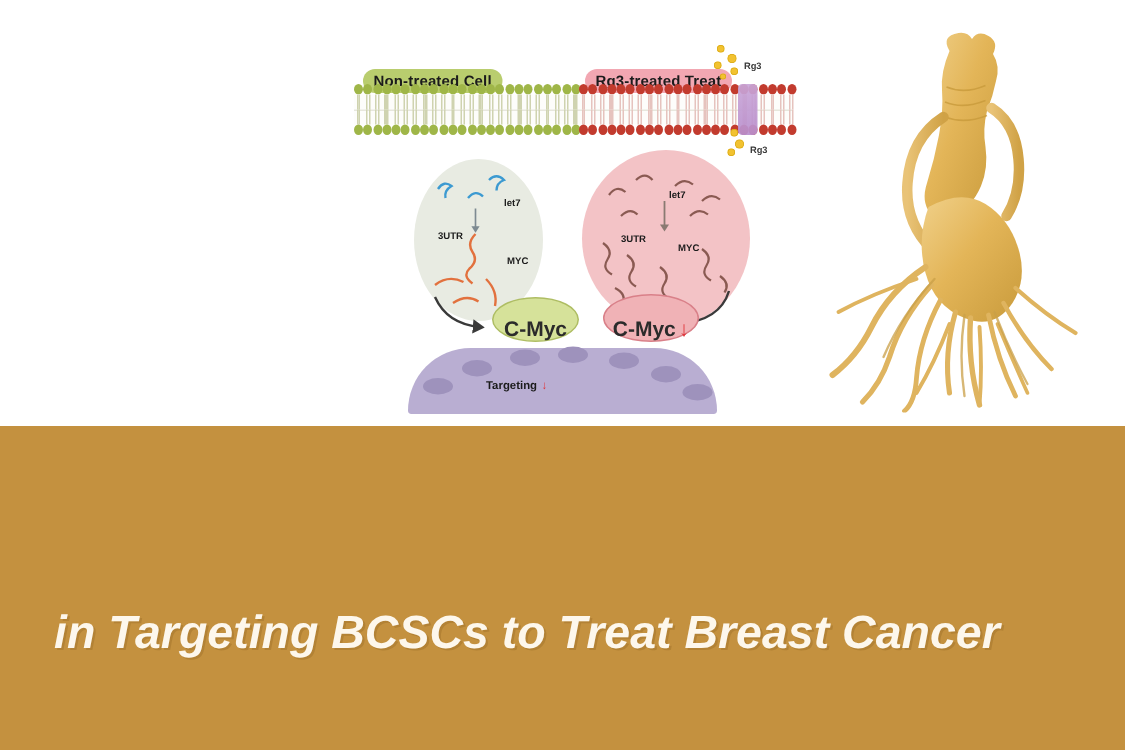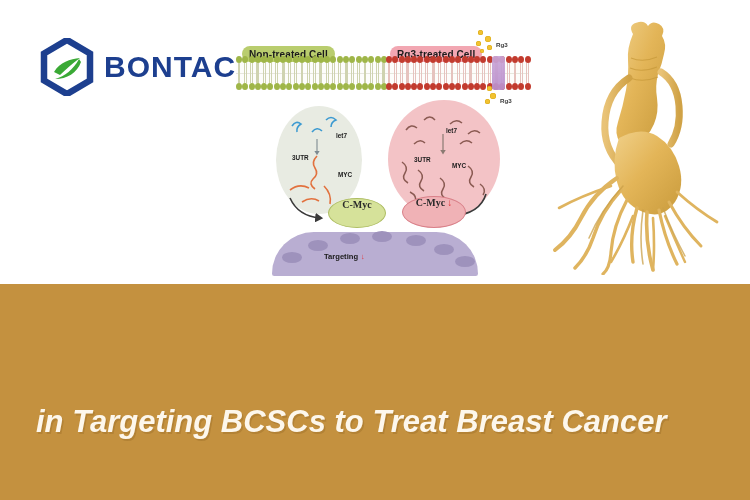--- a/index.html
+++ b/index.html
@@ -72,23 +72,23 @@
 
   
   .cell{position:absolute;border-radius:50%;}
   .cell-left{left:48px;top:92px;width:86px;height:108px;background:#e8ebe2;}
   .cell-right{left:160px;top:86px;width:112px;height:118px;background:#f3c3c6;}
 
   .genelbl{position:absolute;font-size:6.4px;font-weight:bold;color:#1b1b1b;font-family:"Liberation Sans", sans-serif;}
 
   .oval{
     position:absolute;border-radius:50%;
-    display:flex;align-items:flex-start;justify-content:center;
-    font-size:10px;font-weight:bold;color:#2b2b2b;
-    font-family:Liberation Serif, serif;
+    display:flex;align-items:flex-end;justify-content:center;
+    font-size:14px;font-weight:bold;color:#2b2b2b;
+    font-family:Liberation Sans, sans-serif;
   }
   .oval-green{background:#d6e29a;border:1.2px solid #aebd63;}
   .oval-pink{background:#f0b2b6;border:1.2px solid #d98089;}
 
   .dome{
     position:absolute;left:44px;top:218px;width:206px;height:44px;
     background:#b9aed2;
     border-radius:110px 110px 6px 6px;
   }
   .dome-cell{position:absolute;width:20px;height:11px;border-radius:50%;background:#9e92bc;}
@@ -130,37 +130,25 @@
     font-size:31px;color:#fdf7ec;letter-spacing:0px;
     line-height:1;
     text-shadow:1.5px 1.5px 0 rgba(140,96,30,.30);
   }
 </style>
 </head>
 <body>
 
 <div class="stage">
 
-  <div class="logo-wrap">
-    <div class="logo-mark">
-      <svg width="54" height="58" viewBox="0 0 54 58" aria-hidden="true">
-        <polygon points="27,2 50,15.5 50,42.5 27,56 4,42.5 4,15.5" fill="none" stroke="#1d3f8f" stroke-width="6.5"></polygon>
-        <path d="M14 34 C20 24, 30 21, 40 20 C32 26, 26 31, 20 37 Z" fill="#3aa935"></path>
-        <path d="M40 20 C34 31, 26 37, 16 40 C27 40, 36 34, 41 25 Z" fill="#1d3f8f" opacity="0.0"></path>
-        <path d="M39 21 C33 32, 25 38, 15 41 C27 41, 37 35, 41 24 Z" fill="#3aa935"></path>
-        <path d="M13 35 L41 22 L41 26 L13 39 Z" fill="#1d3f8f" opacity="0"></path>
-      </svg>
-    </div>
-    <div class="logo-text">BONTAC</div>
-  </div>
 
   <div class="diagram">
 
     <div class="pill pill-green" style="left:14px;top:16px;">Non-treated Cell</div>
-    <div class="pill pill-pink" style="left:162px;top:16px;">Rg3-treated Cell</div>
+    <div class="pill pill-pink" style="left:162px;top:16px;">Rg3-treated Treat</div>
 
     <div>
       <div class="rg3dot" style="left:250px;top:16px;width:5px;height:5px;"></div>
       <div class="rg3dot" style="left:257px;top:22px;width:6px;height:6px;"></div>
       <div class="rg3dot" style="left:248px;top:27px;width:5px;height:5px;"></div>
       <div class="rg3dot" style="left:259px;top:31px;width:5px;height:5px;"></div>
       <div class="rg3dot" style="left:252px;top:35px;width:4px;height:4px;"></div>
     </div>
     <div class="rg3label" style="left:268px;top:27px;">Rg3</div>
 

